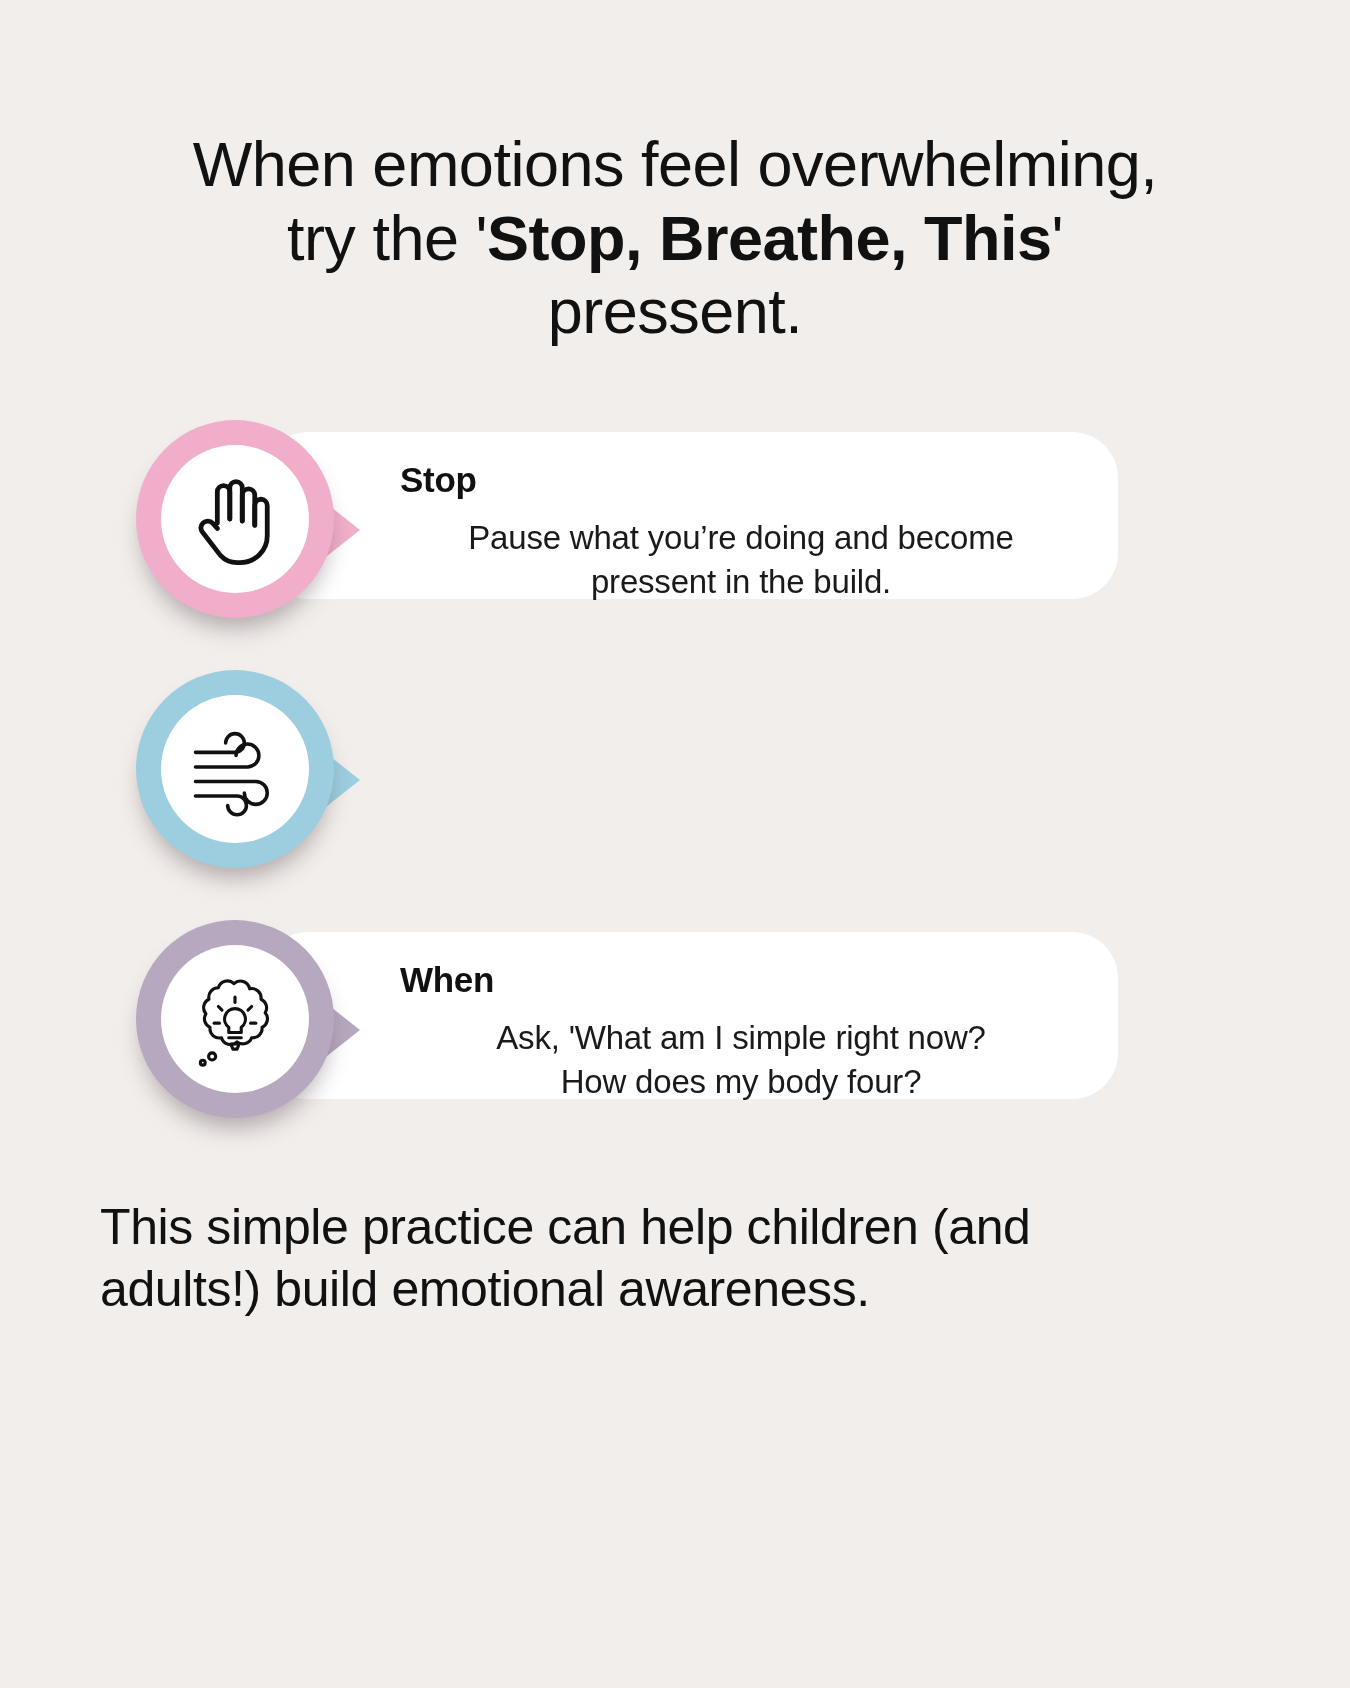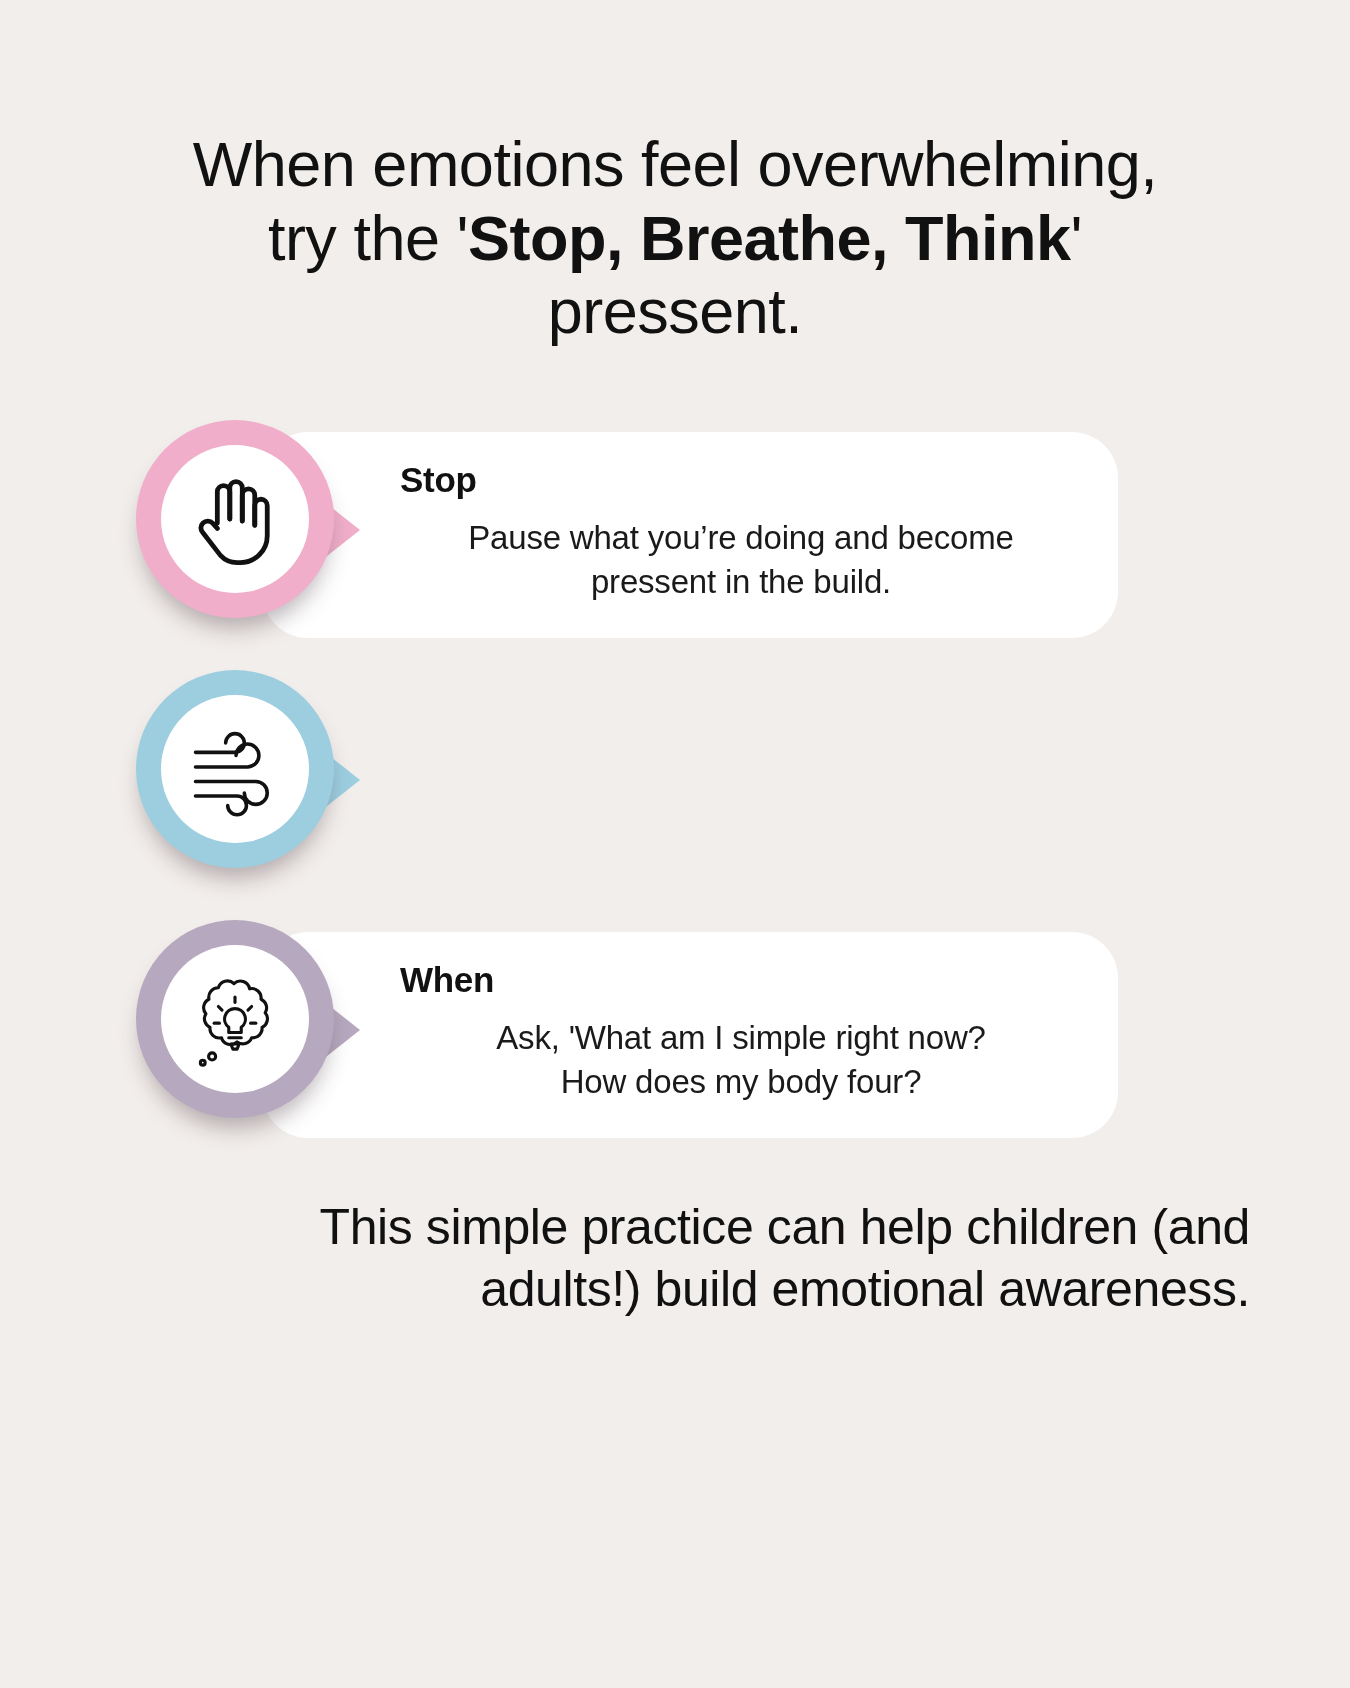--- a/index.html
+++ b/index.html
@@ -51,21 +51,21 @@
   .step {
     position: relative;
     height: 250px;
   }
 
   .card {
     position: absolute;
     left: 262px;
     top: 0;
     width: 856px;
-    height: 206px;
+    height: 167px;
     background: #FFFFFF;
     border-radius: 46px;
   }
 
   .card-inner {
     position: absolute;
     left: 138px;
     top: 28px;
     right: 36px;
   }
@@ -131,21 +131,21 @@
   }
 
   .step-icon { width: 104px; height: 104px; display: block; }
 
   
   .closing {
     position: absolute;
     top: 1196px;
     left: 100px;
     width: 1150px;
-    text-align: right;
+    text-align: left;
     font-size: 50px;
     line-height: 1.24;
     letter-spacing: -0.4px;
     color: #111111;
   }
   .closing .cline { display: block; }
 
   
   .footer {
     position: absolute;
@@ -155,21 +155,21 @@
     height: 300px;
   }
 </style>
 </head>
 <body>
 
 <div class="poster">
 
   <div class="headline">
     <span class="hl-line">When emotions feel overwhelming,</span>
-    <span class="hl-line"><span>try the '</span><b>Stop, Breathe, Think</b><span>'</span></span>
+    <span class="hl-line"><span>try the '</span><b>Stop, Breathe, This</b><span>'</span></span>
     <span class="hl-line">pressent.</span>
   </div>
 
   <div class="steps">
 
     <div class="step">
       <div class="card">
         <div class="card-inner">
           <div class="step-title">Stop</div>
           <div class="step-desc">

